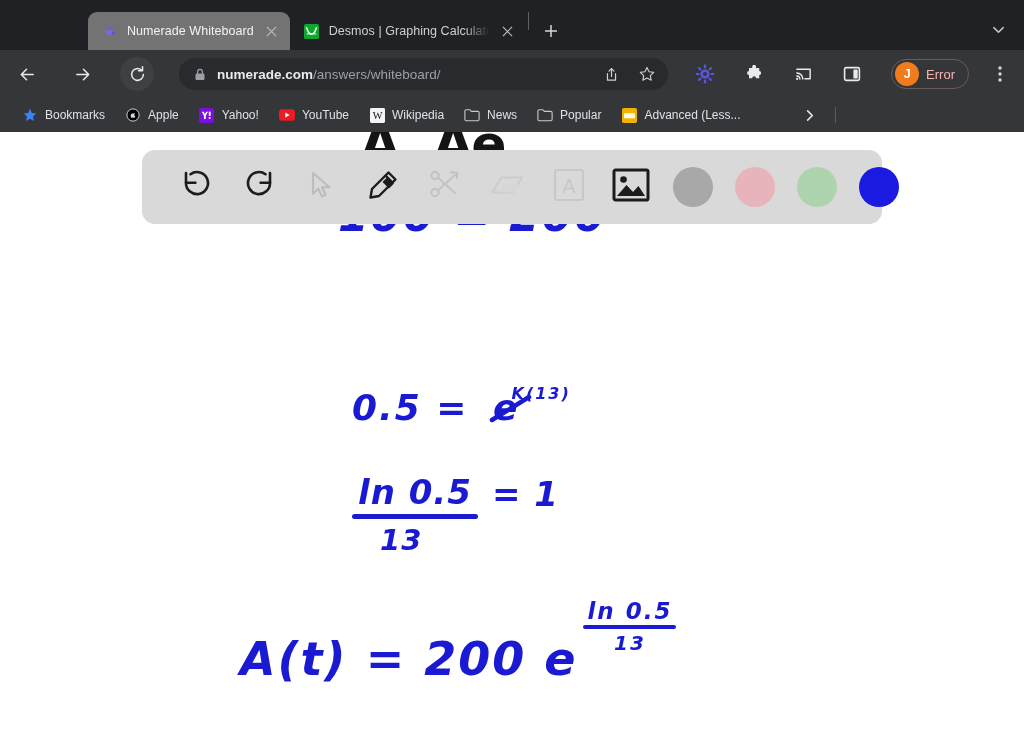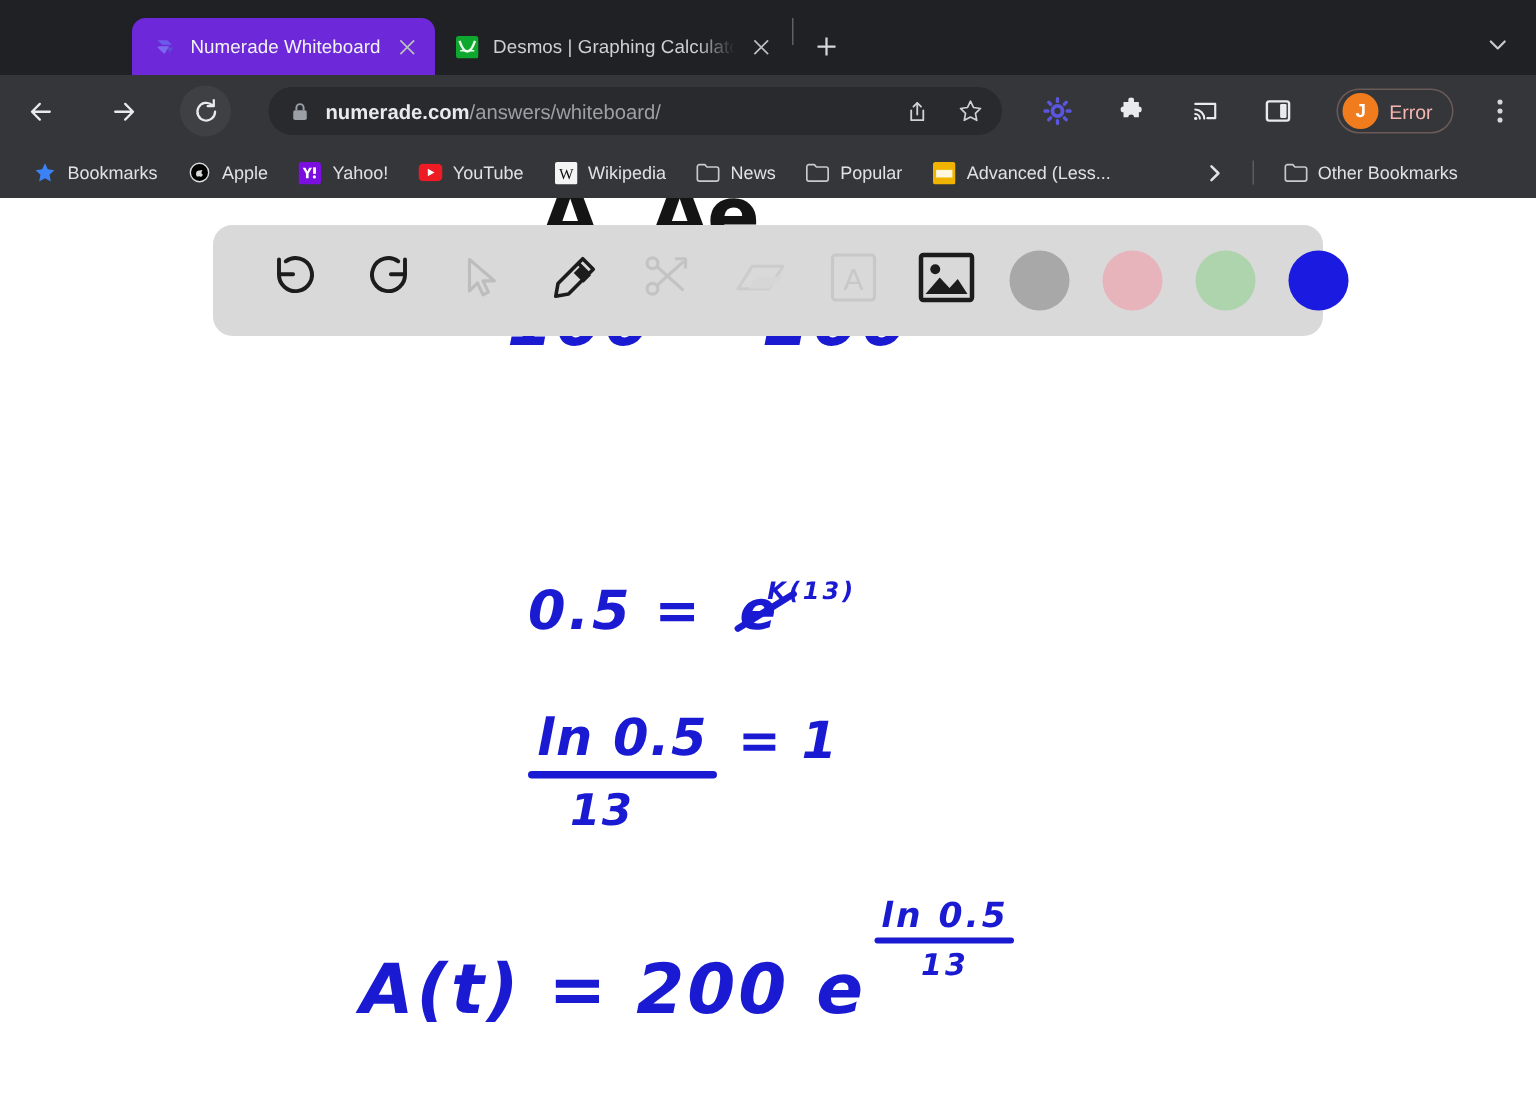--- a/index.html
+++ b/index.html
@@ -27,21 +27,21 @@
     align-items: center;
     gap: 9px;
     padding: 0 9px 0 14px;
     border-radius: 9px 9px 0 0;
     font-size: 12.5px;
     color: #cfd0d2;
     max-width: 236px;
     position: relative;
   }
   .tab.active {
-    background: #6d28d9;
+    background: #737373;
     color: #f1f3f4;
   }
   .tab-favicon {
     width: 16px; height: 16px;
     flex: 0 0 16px;
     display: flex; align-items: center; justify-content: center;
   }
   .tab-title {
     flex: 1 1 auto;
     white-space: nowrap;
@@ -465,28 +465,20 @@
       <span>Advanced (Less...</span>
     </div>
 
     <div class="bm-overflow">
       <svg width="13" height="13" viewBox="0 0 14 14">
           <path d="M5 2 L10 7 L5 12" stroke="currentColor" stroke-width="1.8" fill="none" stroke-linecap="round" stroke-linejoin="round"></path>
         </svg>
     </div>
     <div class="bm-sep"></div>
 
-    <div class="bm">
-      <span class="bm-ico">
-        <svg width="16" height="14" viewBox="0 0 18 15">
-            <path d="M1 3.2 A1.6 1.6 0 0 1 2.6 1.6 L6.6 1.6 L8.2 3.4 L15.4 3.4 A1.6 1.6 0 0 1 17 5 L17 12.4 A1.6 1.6 0 0 1 15.4 14 L2.6 14 A1.6 1.6 0 0 1 1 12.4 Z" stroke="#c8cacd" stroke-width="1.25" fill="none" stroke-linejoin="round"></path>
-          </svg>
-      </span>
-      <span>Other Bookmarks</span>
-    </div>
   </div>
 
   <div class="page">
     <div class="canvas">
 
       <div class="ink" style="left:360px; top:-18px; color:#141414; font-size:52px; font-weight:700; letter-spacing:-2px;">A. Ae</div>
 
       <div class="ink" style="left:338px; top:58px; font-size:44px; font-weight:700; font-style:italic; letter-spacing:2px;">100 = 200</div>
 
       <div class="ink" style="left:352px; top:255px; font-size:36px; font-weight:700; font-style:italic; letter-spacing:2px;">

